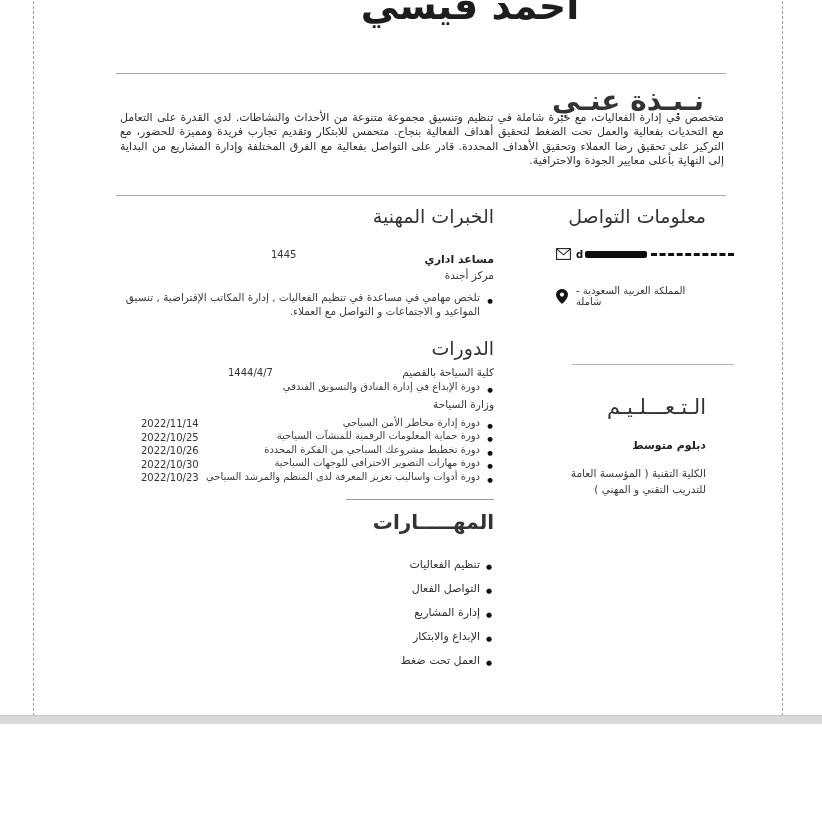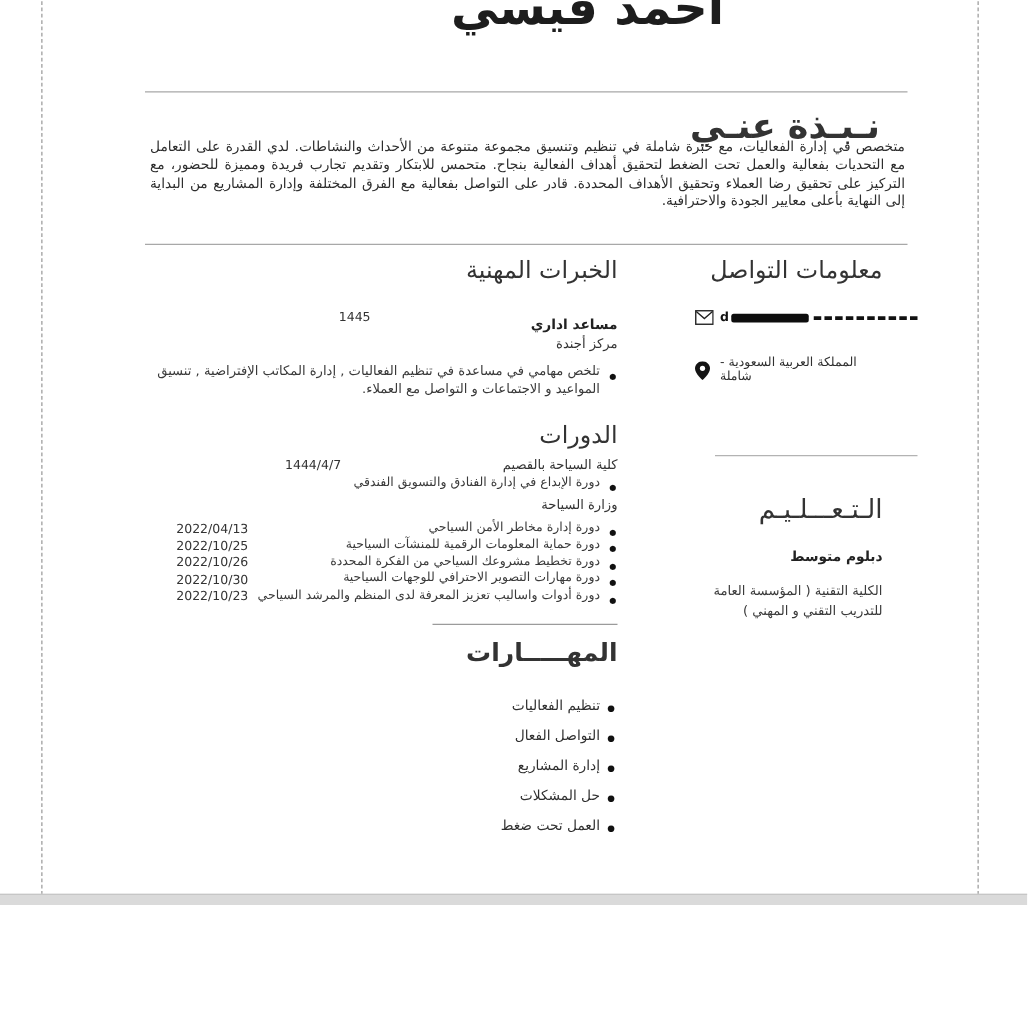--- a/index.html
+++ b/index.html
@@ -117,21 +117,21 @@
       </div>
       <div class="bullet-item college-course">دورة الإبداع في إدارة الفنادق والتسويق الفندقي</div>
 
       <div class="org-row ministry-org">
         <span class="org-name">وزارة السياحة</span>
       </div>
 
       <div class="ministry-list">
         <div class="bullet-item course-item">
           <span class="c-text">دورة إدارة مخاطر الأمن السياحي</span>
-          <span class="c-date">2022/04/13</span>
+          <span class="c-date">2022/11/14</span>
         </div>
         <div class="bullet-item course-item">
           <span class="c-text">دورة حماية المعلومات الرقمية للمنشآت السياحية</span>
           <span class="c-date">2022/10/25</span>
         </div>
         <div class="bullet-item course-item">
           <span class="c-text">دورة تخطيط مشروعك السياحي من الفكرة المحددة</span>
           <span class="c-date">2022/10/26</span>
         </div>
         <div class="bullet-item course-item">
@@ -143,21 +143,21 @@
           <span class="c-date">2022/10/23</span>
         </div>
       </div>
 
       <div class="skills-rule"></div>
       <h2 class="section-h skills-h">المهـــــارات</h2>
       <div>
         <div class="skill-item bullet-item">تنظيم الفعاليات</div>
         <div class="skill-item bullet-item">التواصل الفعال</div>
         <div class="skill-item bullet-item">إدارة المشاريع</div>
-        <div class="skill-item bullet-item">حل المشكلات</div>
+        <div class="skill-item bullet-item">الإبداع والابتكار</div>
         <div class="skill-item bullet-item">العمل تحت ضغط</div>
       </div>
     </div>
 
     <div class="col-right">
       <h2 class="section-h contact-h">معلومات التواصل</h2>
 
       <div class="contact-row email-row">
         <svg class="icon" width="15" height="12" viewBox="0 0 15 12">
           <rect x="0.6" y="0.6" width="13.8" height="10.8" fill="none" stroke="#222" stroke-width="1.1"></rect>

